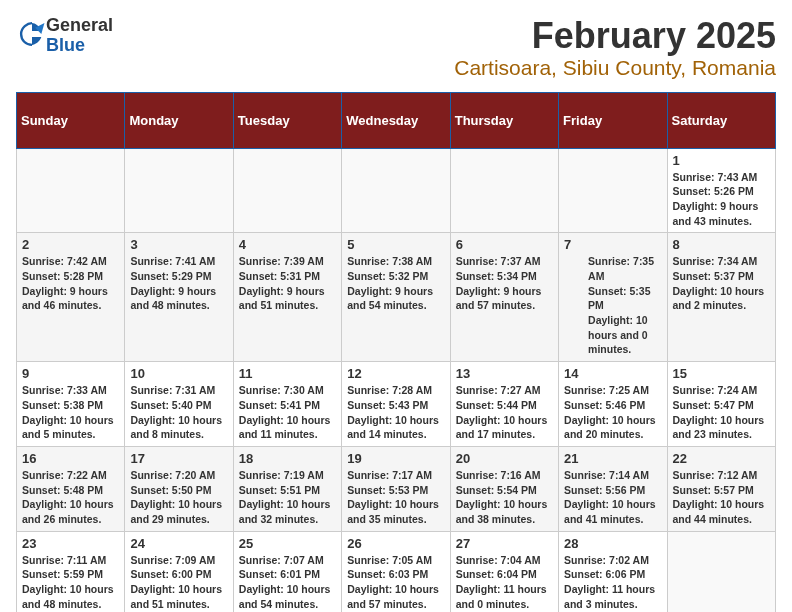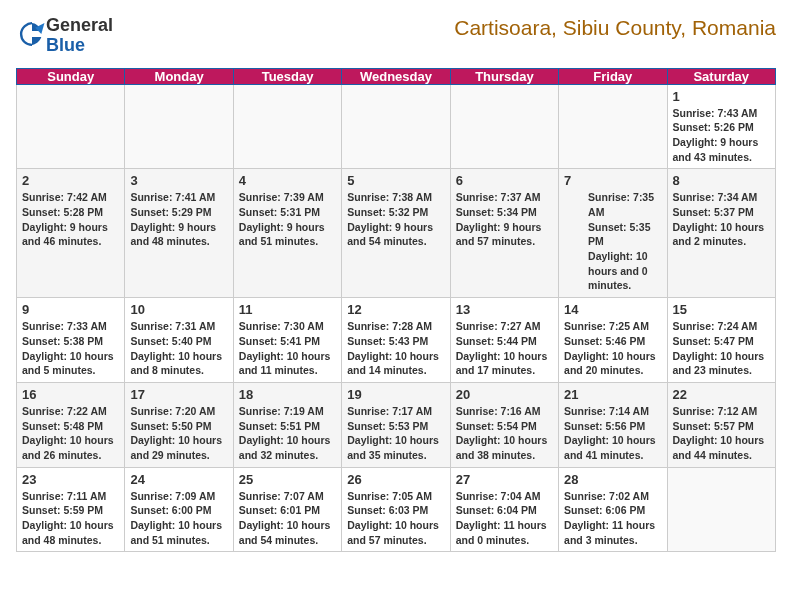--- a/index.html
+++ b/index.html
@@ -45,26 +45,26 @@
     .location {
       font-size: 21px;
       color: #a16207;
     }
     .calendar {
       width: 100%;
       border-collapse: collapse;
       border: 1px solid #ccc;
     }
     .calendar th {
-      background: #be185d;
+      background: #7f1d1d;
       color: #fff;
       font-size: 13px;
       font-weight: bold;
-      padding: 0 4px;
-      text-align: center;
+      padding: 20px 4px;
+      text-align: left;
       border: 1px solid #1a5fa8;
     }
     .calendar td {
       vertical-align: top;
       border: 1px solid #ccc;
       padding: 4px 5px;
       width: 108px;
       min-height: 90px;
       font-size: 11px;
       color: #333;
@@ -103,20 +103,21 @@
       </svg>
     </div>
     <div>
       <div class="logo-text">
         <span class="logo-general">General</span><br>
         <span class="logo-blue">Blue</span>
       </div>
     </div>
   </div>
   <div class="title-block">
+    <div class="month-year">February 2025</div>
     <div class="location">Cartisoara, Sibiu County, Romania</div>
   </div>
 </div>
 
 <table class="calendar">
   <thead>
     <tr>
     <th>Sunday</th>
         <th>Monday</th>
         <th>Tuesday</th>

